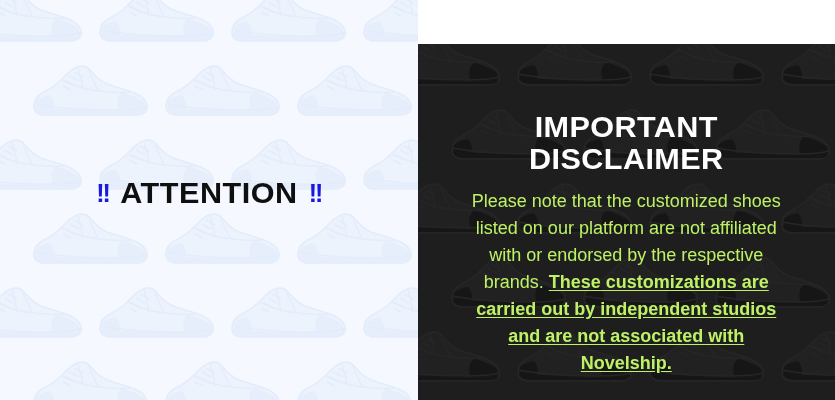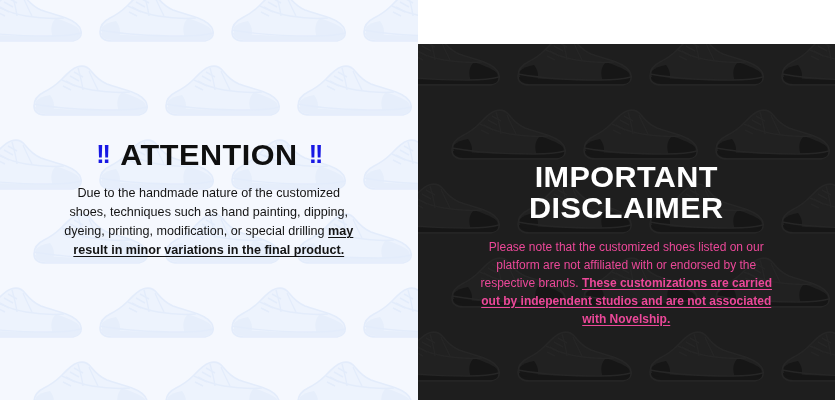--- a/index.html
+++ b/index.html
@@ -134,23 +134,23 @@
     line-height: 1.05;
     letter-spacing: 0.4px;
     color: #ffffff;
     margin: 0 0 14px 0;
     transform: scaleX(1.02);
   }
   .headline-dark .line { display: block; }
 
   .body-dark {
     font-family: "Liberation Sans", sans-serif;
-    font-size: 12px;
+    font-size: 18px;
     line-height: 1.5;
-    color: #ec4899;
+    color: #bef264;
     margin: 0;
     max-width: 312px;
   }
   .body-dark .em {
     font-weight: bold;
     text-decoration: underline;
     text-underline-offset: 2px;
   }
 </style>
 </head>
@@ -635,21 +635,20 @@
 </svg>
         </div>
       </div>
 
     <div class="content">
       <div class="headline">
         <span class="bang">!!</span>
         <span class="headline-text">ATTENTION</span>
         <span class="bang">!!</span>
       </div>
-      <p class="body-text"><span>Due to the handmade nature of the customized shoes, techniques such as hand painting, dipping, dyeing, printing, modification, or special drilling </span><span class="em">may result in minor variations in the final product.</span></p>
     </div>
   </div>
 
   <div class="panel panel-dark">
     <div class="pattern">
         <div class="pattern-row" style="top: -20px;">
           <svg viewBox="0 0 132 74" xmlns="http://www.w3.org/2000/svg" style="left: -40px;">
   <g>
     <path class="sneaker-fill sneaker-stroke" stroke-width="1.6" fill-rule="evenodd" d="M8 52 C8 45 12 41 18 38 C24 35 30 31 35 26 C40 21 45 15 51 13
          C57 11 62 13 65 17 C69 22 74 27 81 30 C89 33 98 35 106 38

